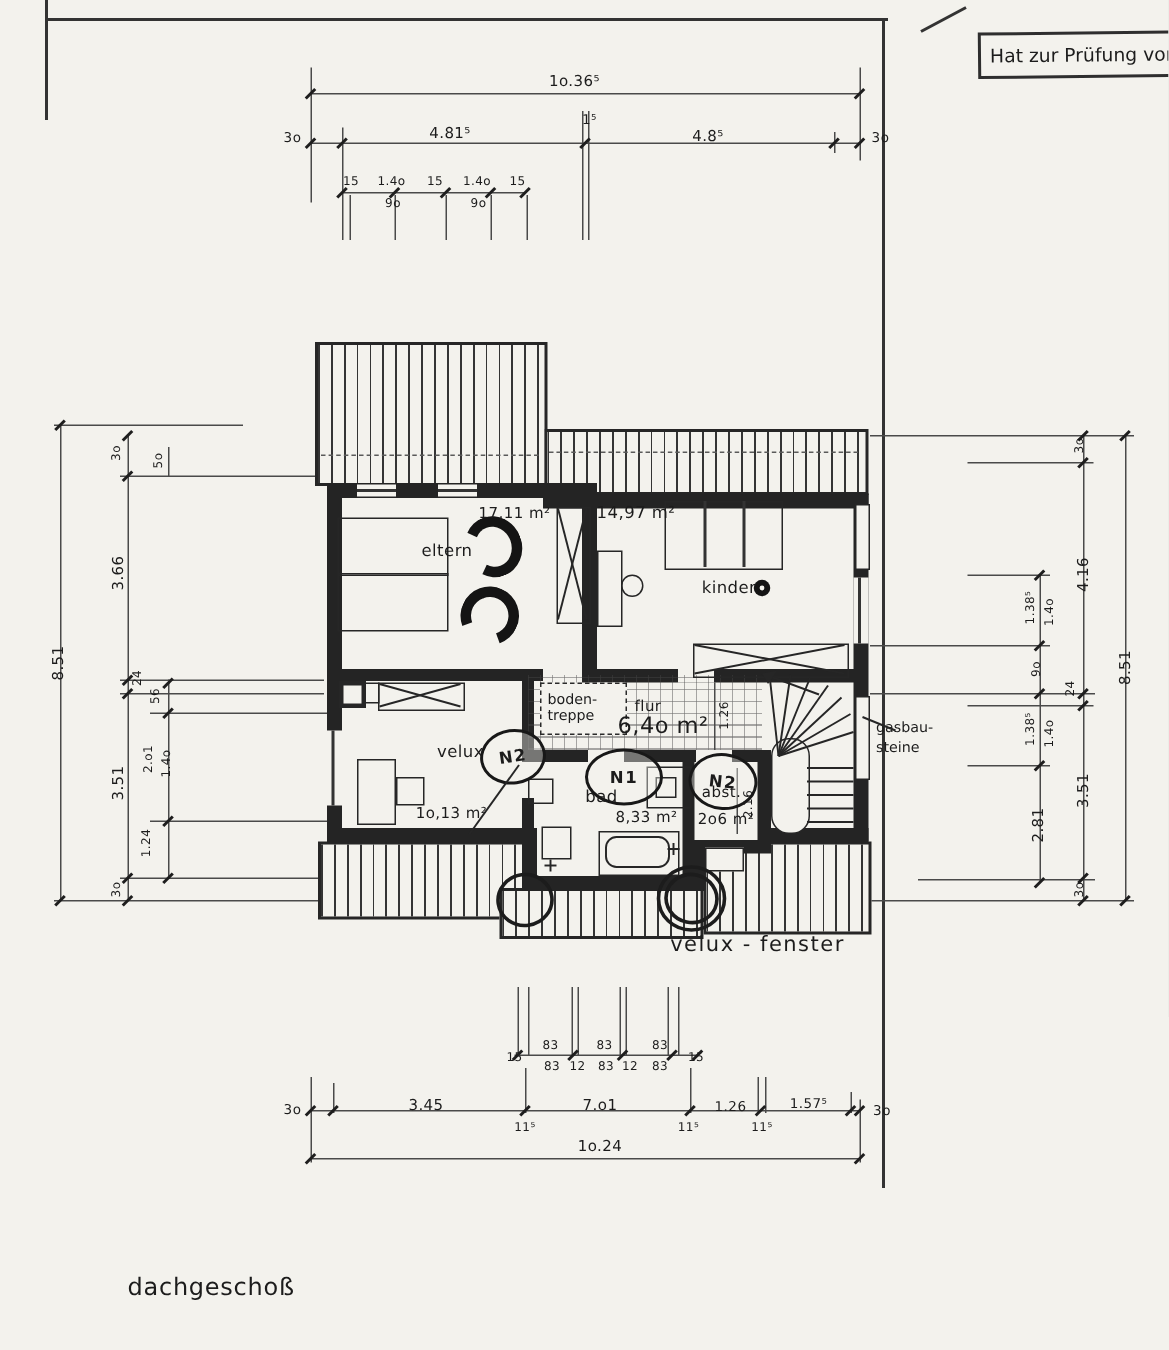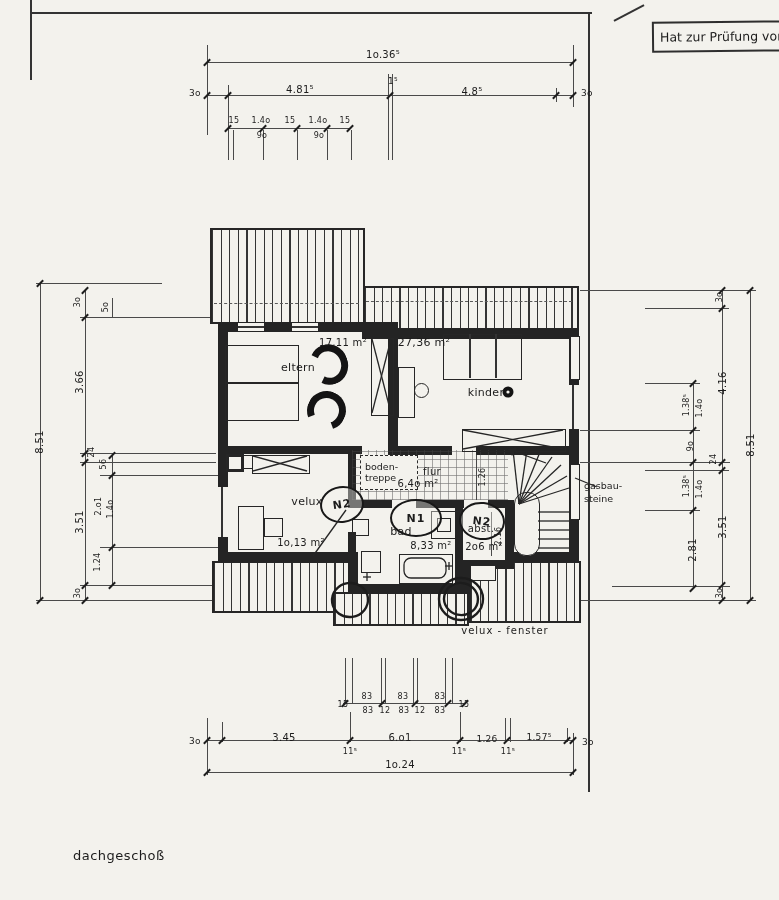--- a/index.html
+++ b/index.html
@@ -24,22 +24,22 @@
   .stamp{position:absolute;left:652px;top:21px;width:130px;height:27px;border:2px solid #2e2e2e;transform:rotate(-.6deg);
          font-size:12.5px;display:flex;align-items:center;padding-left:6px;white-space:nowrap;overflow:hidden;background:rgba(243,242,237,.6);}
   .grid{position:absolute;left:352px;top:450px;width:156px;height:50px;opacity:.75;
         background-image:repeating-linear-gradient(0deg,rgba(70,70,70,.6) 0 1px,transparent 1px 8px),
                          repeating-linear-gradient(90deg,rgba(70,70,70,.6) 0 1px,transparent 1px 8px);}
   .boden{position:absolute;left:360px;top:455px;width:52px;height:33px;background:#f3f2ed;border:1.5px dashed #2a2a2a;
          font-size:9.5px;line-height:1.15;display:flex;flex-direction:column;justify-content:center;padding-left:4px;}
   .newel{position:absolute;left:514px;top:492px;width:24px;height:62px;border:1.5px solid #262626;border-radius:12px;background:#f3f2ed;}
   .arcC{position:absolute;border:7px solid #141414;border-radius:50%;}
   svg{position:absolute;left:0;top:0;pointer-events:none;}
-  .floor{position:absolute;left:73px;top:848px;font-size:13px;letter-spacing:.5px;}
-  .veluxlbl{position:absolute;left:505px;top:630px;transform:translate(-50%,-50%);font-size:10px;letter-spacing:1px;}
+  .floor{position:absolute;left:85px;top:848px;font-size:16px;letter-spacing:.5px;}
+  .veluxlbl{position:absolute;left:505px;top:630px;transform:translate(-50%,-50%);font-size:14px;letter-spacing:1px;}
   .gas{position:absolute;left:584px;top:480px;font-size:9.5px;line-height:1.35;}
 </style>
 </head>
 <body>
 
 <div class="sheet">
 
   <div class="thin" style="left:30px;top:12px;width:562px;height:2px;"></div>
   <div class="thin" style="left:30px;top:0;width:2px;height:80px;"></div>
   <div class="thin" style="left:588px;top:12px;width:1.5px;height:780px;"></div>
@@ -343,35 +343,35 @@
       <span class="lbl" style="left: 343px; top: 705px; font-size: 8px;">15</span>
       <span class="lbl" style="left: 368px; top: 711px; font-size: 8px;">83</span>
       <span class="lbl" style="left: 385px; top: 711px; font-size: 8px;">12</span>
       <span class="lbl" style="left: 404px; top: 711px; font-size: 8px;">83</span>
       <span class="lbl" style="left: 420px; top: 711px; font-size: 8px;">12</span>
       <span class="lbl" style="left: 440px; top: 711px; font-size: 8px;">83</span>
       <span class="lbl" style="left: 464px; top: 705px; font-size: 8px;">15</span>
       <span class="lbl" style="left: 195px; top: 741px; font-size: 9px;">3o</span>
       <span class="lbl" style="left: 284px; top: 738px;">3.45</span>
       <span class="lbl" style="left: 350px; top: 752px; font-size: 8px;">11⁵</span>
-      <span class="lbl" style="left: 400px; top: 738px;">6.o1</span>
+      <span class="lbl" style="left: 400px; top: 738px;">7.o1</span>
       <span class="lbl" style="left: 459px; top: 752px; font-size: 8px;">11⁵</span>
       <span class="lbl" style="left: 487px; top: 739px; font-size: 9px;">1.26</span>
       <span class="lbl" style="left: 508px; top: 752px; font-size: 8px;">11⁵</span>
       <span class="lbl" style="left: 539px; top: 737px; font-size: 9px;">1.57⁵</span>
       <span class="lbl" style="left: 588px; top: 742px; font-size: 9px;">3o</span>
       <span class="lbl" style="left: 400px; top: 765px;">1o.24</span>
       <span class="lbl" style="left: 298px; top: 367px; font-size: 11px;">eltern</span>
       <span class="lbl" style="left: 343px; top: 343px;">17,11 m²</span>
-      <span class="lbl" style="left: 424px; top: 342px; font-size: 11px;">27,36 m²</span>
+      <span class="lbl" style="left: 424px; top: 342px; font-size: 11px;">14,97 m²</span>
       <span class="lbl" style="left: 486px; top: 392px; font-size: 11px;">kinder</span>
       <span class="lbl" style="left: 307px; top: 501px; font-size: 11px;">velux</span>
       <span class="lbl" style="left: 301px; top: 543px;">1o,13 m²</span>
       <span class="lbl" style="left: 401px; top: 531px; font-size: 11px;">bad</span>
       <span class="lbl" style="left: 431px; top: 546px;">8,33 m²</span>
       <span class="lbl" style="left: 481px; top: 529px;">abst.</span>
       <span class="lbl" style="left: 484px; top: 547px; text-align: right;">2o6 m²</span>
       <span class="lbl" style="left: 432px; top: 472px;">flur</span>
-      <span class="lbl" style="left: 418px; top: 484px; font-size: 10px;">6,4o m²</span>
+      <span class="lbl" style="left: 442px; top: 484px; font-size: 15px;">6,4o m²</span>
       <span class="lbl rot" style="left: 483px; top: 477px; font-size: 8px;">1.26</span>
       <span class="lbl rot" style="left: 499px; top: 536px; font-size: 8px;">2.16</span>
     </div>
 </div>
 
 </body></html>

